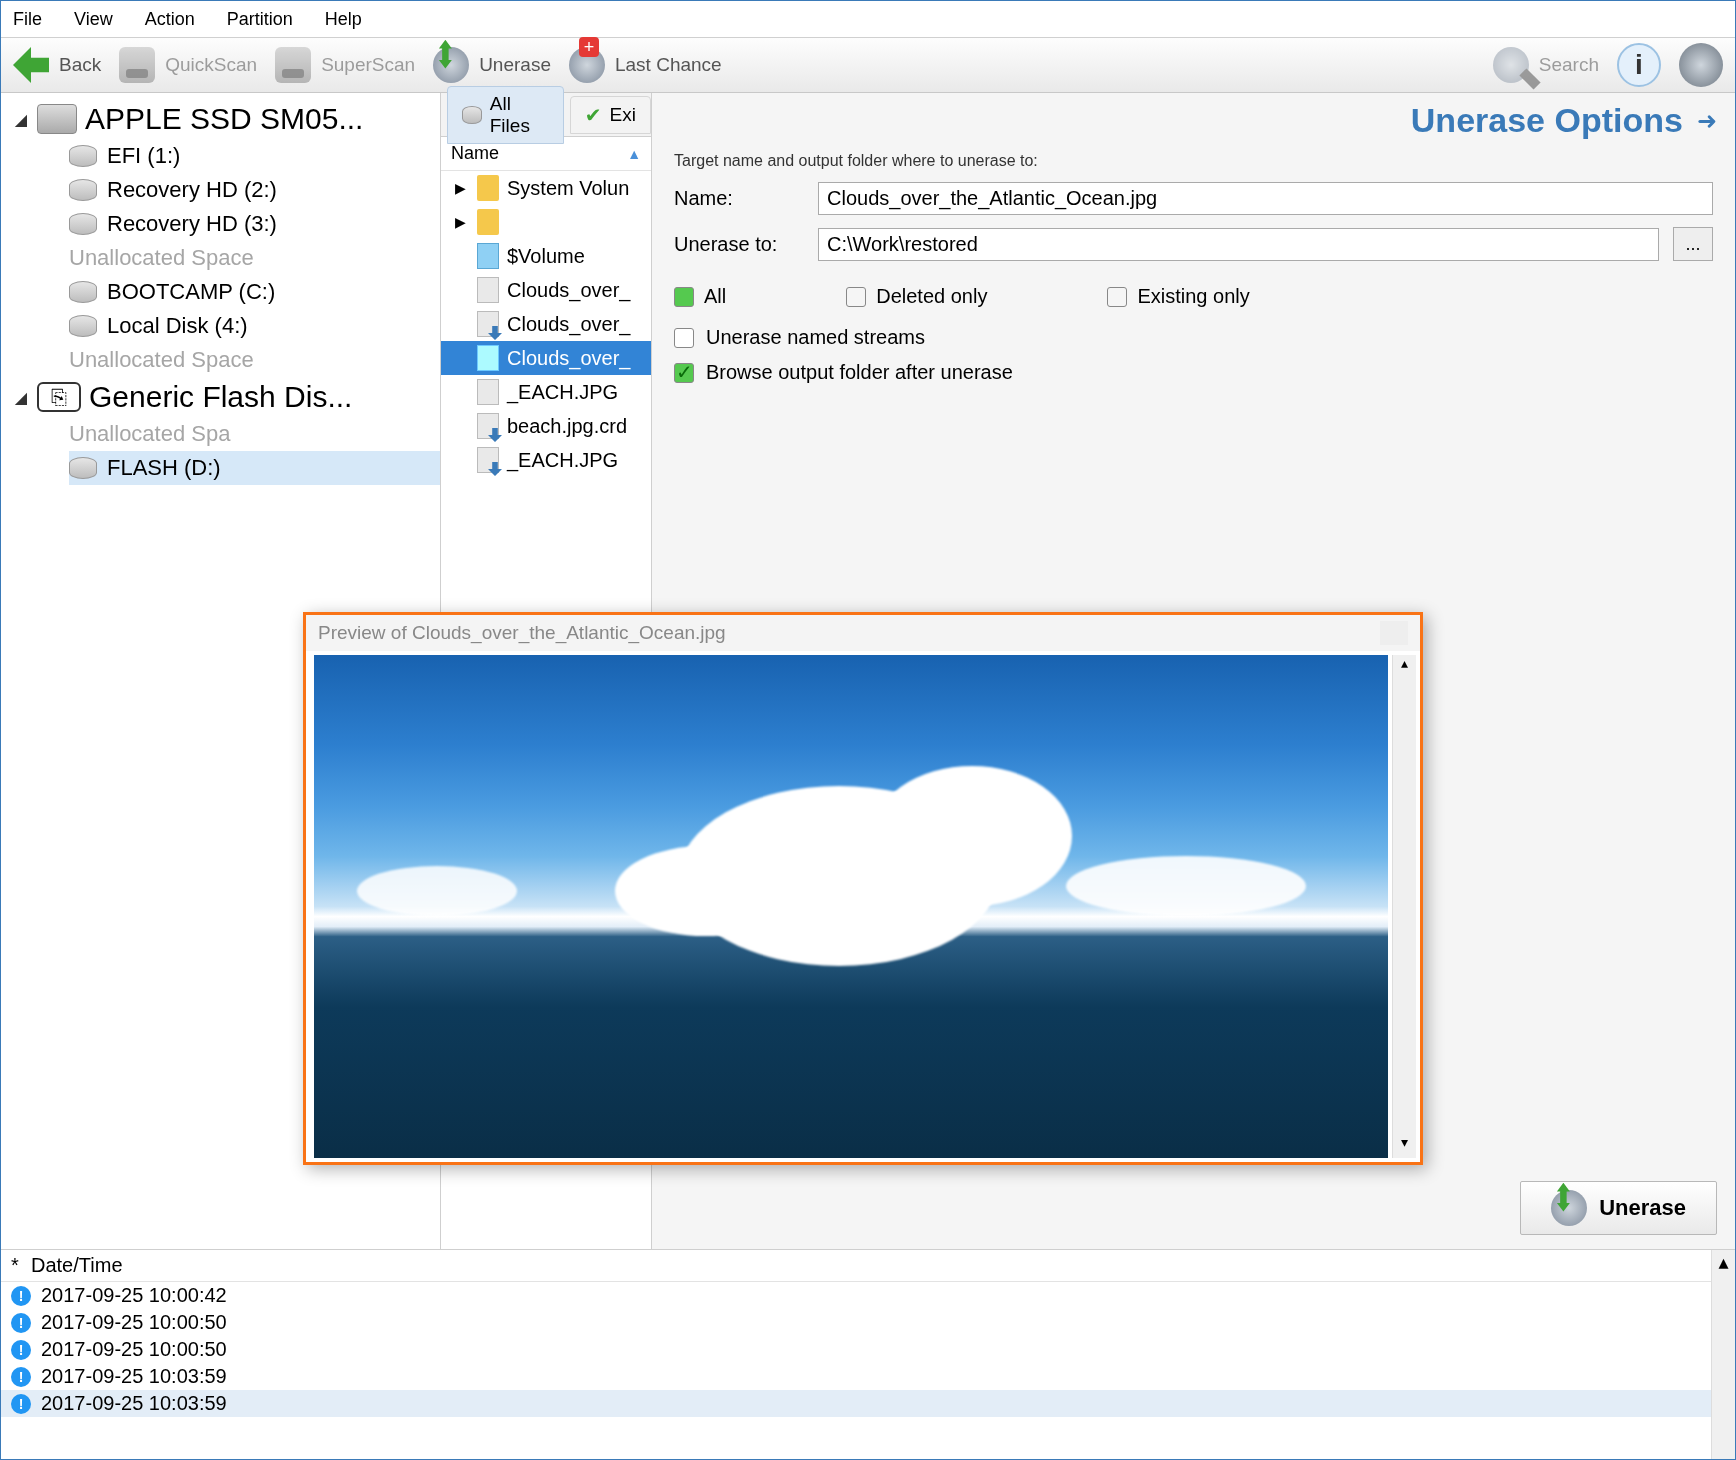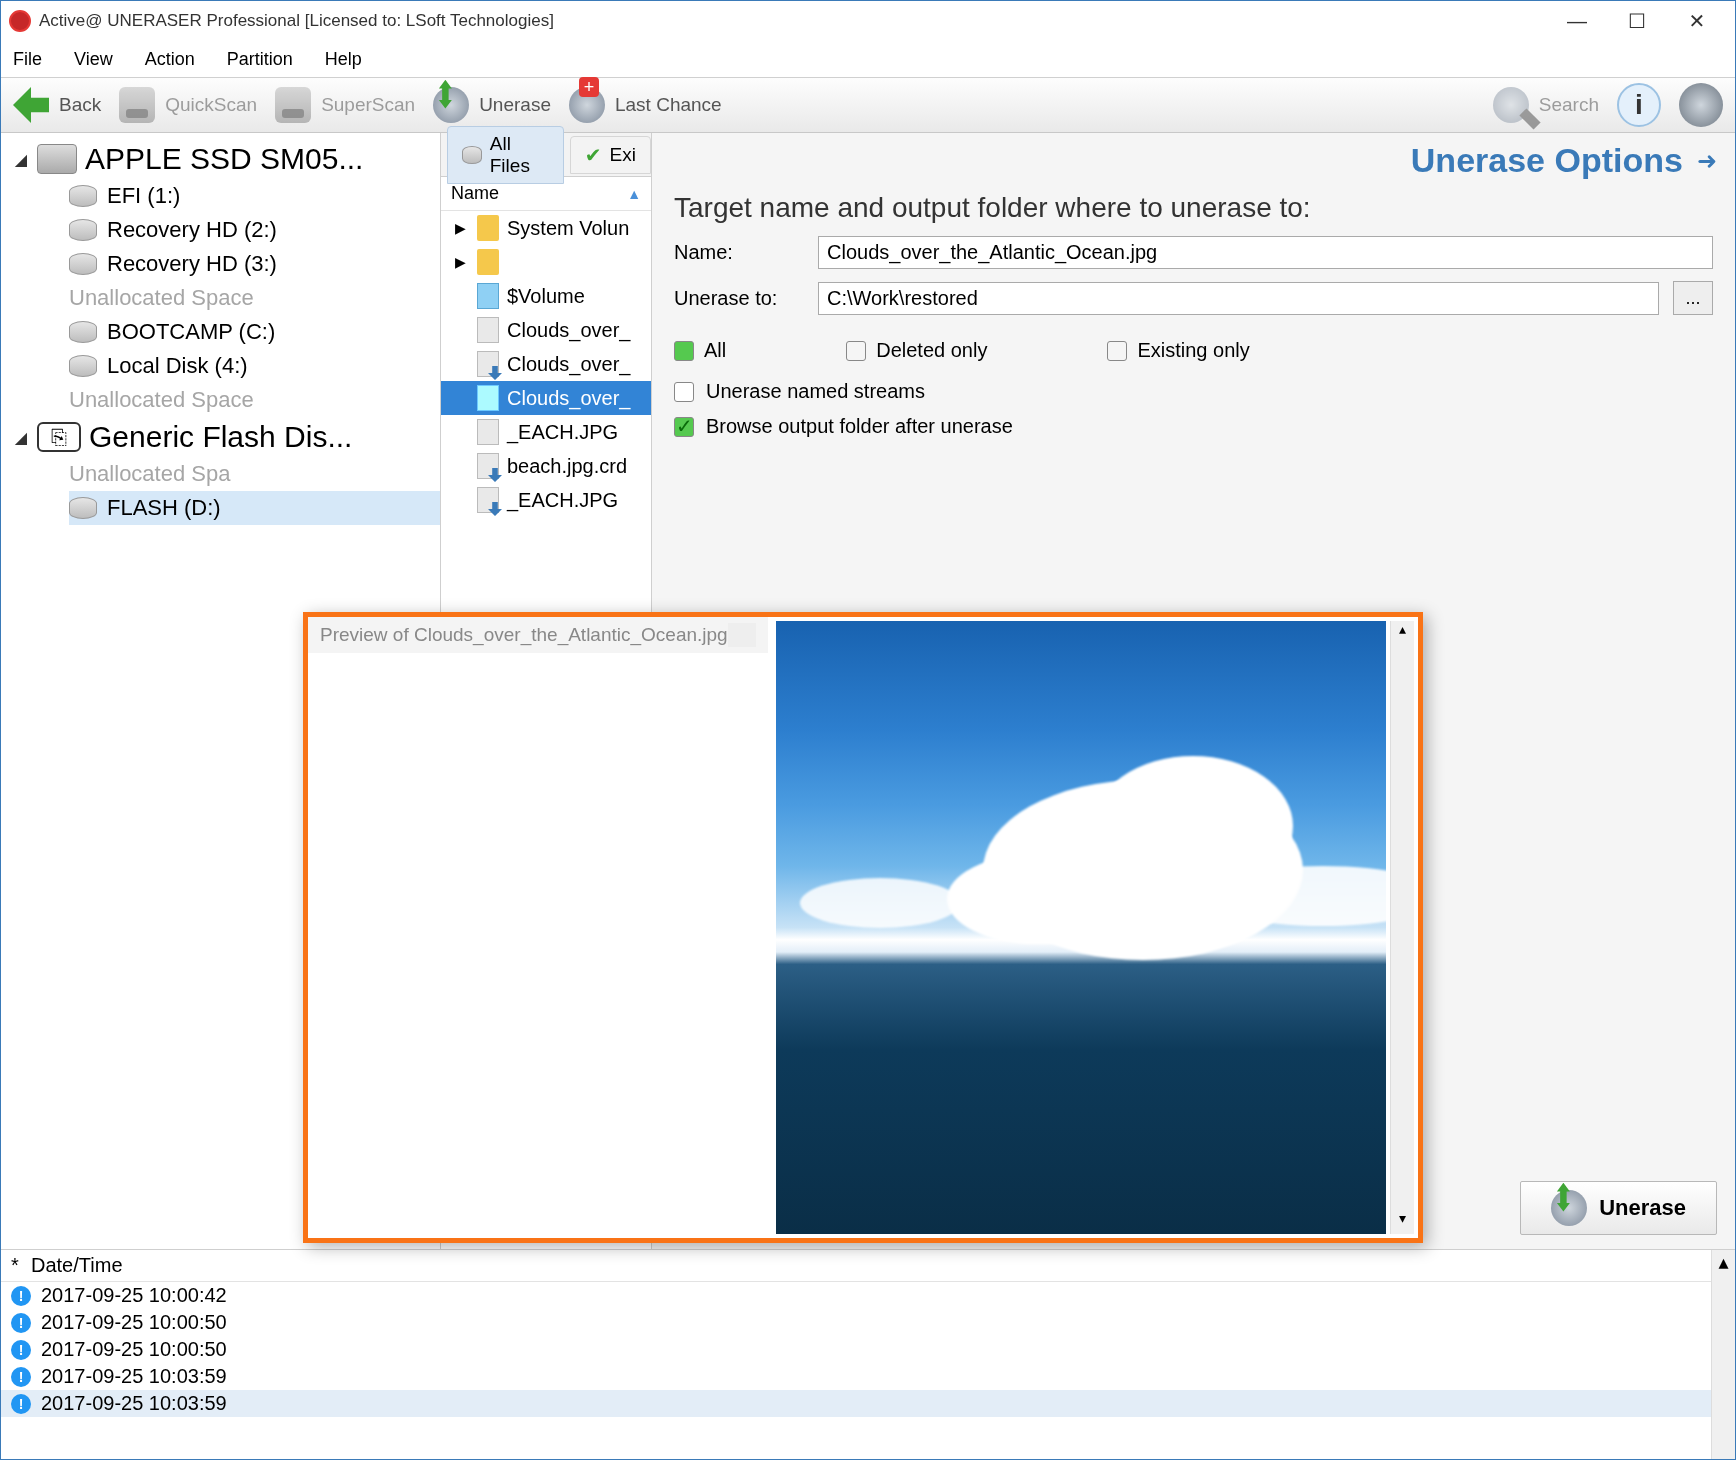--- a/index.html
+++ b/index.html
@@ -56,21 +56,21 @@
 .ficon { width: 22px; height: 26px; display: inline-block; }
 .ficon.folder { background: #f5c84b; border-radius: 2px; }
 .ficon.file { background: #e9e9e9; border: 1px solid #bbb; }
 .ficon.blue { background: #8fd0f4; border: 1px solid #5aa7d4; }
 .ficon.dl { background: #e9e9e9; border: 1px solid #bbb; position: relative; }
 .ficon.dl::after { content: ""; position: absolute; right: -4px; bottom: -4px; width: 14px; height: 14px; background: #3a7ab8; clip-path: polygon(30% 0,70% 0,70% 50%,100% 50%,50% 100%,0 50%,30% 50%); }
 .rightpane { flex: 1; background: #f5f5f5; border-left: 1px solid #cfcfcf; display: flex; flex-direction: column; padding: 0; }
 .rp-title { display: flex; align-items: center; padding: 8px 18px 2px; }
 .rp-title h2 { margin-left: auto; color: #3a7ab8; font-weight: 700; font-size: 34px; }
 .rp-arrow { margin-left: 14px; color: #3a7ab8; font-size: 24px; cursor: pointer; }
-.rp-sub { padding: 10px 22px 6px; font-size: 28px; color: #333; }
+.rp-sub { padding: 10px 22px 6px; font-size: 16px; color: #333; }
 .form-row { display: flex; align-items: center; padding: 6px 22px; gap: 14px; }
 .form-row label { width: 130px; font-size: 20px; }
 .form-row input[type=text] { flex: 1; font-size: 20px; padding: 4px 8px; border: 1px solid #aaa; background: #fff; }
 .browse-btn { width: 40px; height: 34px; border: 1px solid #aaa; background: #eee; font-size: 18px; cursor: pointer; }
 .radios { display: flex; gap: 120px; padding: 18px 22px 8px; font-size: 20px; align-items: center; }
 .radio { display: flex; align-items: center; gap: 10px; cursor: pointer; }
 .rbox { width: 20px; height: 20px; border: 1px solid #888; border-radius: 3px; display: inline-block; }
 .rbox.green { background: #55c94f; }
 .checks { padding: 4px 22px; font-size: 20px; }
 .check { display: flex; align-items: center; gap: 12px; padding: 6px 0; cursor: pointer; }
@@ -80,45 +80,37 @@
 .rp-footer { margin-top: auto; padding: 14px 18px; }
 .unerase-btn { float: right; display: flex; align-items: center; gap: 12px; border: 1px solid #b8b8b8; background: linear-gradient(#fff,#e9e9e9); padding: 8px 30px; font-size: 22px; font-weight: 700; cursor: pointer; border-radius: 2px; }
 .logpanel { height: 210px; border-top: 1px solid #cfcfcf; display: flex; flex-direction: column; font-size: 20px; }
 .log-head { display: flex; padding: 4px 10px; border-bottom: 1px solid #e3e3e3; }
 .log-body { flex: 1; overflow: hidden; }
 .log-row { display: flex; align-items: center; gap: 10px; padding: 2px 10px; }
 .log-row.sel { background: #e3edf7; }
 .info-dot { width: 20px; height: 20px; border-radius: 50%; background: #2196f3; color: #fff; font-size: 14px; text-align: center; line-height: 20px; font-weight: bold; }
 .statusbar { height: 34px; border-top: 1px solid #cfcfcf; display: flex; align-items: center; font-size: 19px; padding: 0 10px; gap: 40px; }
 .statusbar .c1 { width: 420px; }
-.preview-win { position: absolute; left: 303px; top: 612px; width: 1120px; height: 631px; background: #fff; border: 5px solid #f97316; box-shadow: 4px 4px 16px rgba(0,0,0,.3); display: flex; flex-direction: row; }
+.preview-win { position: absolute; left: 303px; top: 612px; width: 1120px; height: 553px; background: #fff; border: 3px solid #f97316; box-shadow: 4px 4px 16px rgba(0,0,0,.3); display: flex; flex-direction: column; }
 .preview-title { height: 36px; background: #f4f4f4; display: flex; align-items: center; padding: 0 12px; font-size: 19px; color: #888; }
 .preview-title .pclose { margin-left: auto; width: 28px; height: 24px; background: #eee; cursor: pointer; }
 .preview-body { flex: 1; display: flex; padding: 4px 4px 4px 8px; gap: 4px; }
 .preview-img { flex: 1; background:
   linear-gradient(to bottom, #1862b0 0%, #2d7fcf 18%, #4a9be0 30%, #6fb6ea 40%, #c7e2f6 50%, #ffffff 52%, #e3eef8 54%, #2c5f86 56%, #0d3a5a 70%, #0a2e47 100%);
   position: relative; overflow: hidden; }
 .cloud { position: absolute; background: #fff; border-radius: 50%; filter: blur(1px); }
 .preview-scroll { width: 24px; background: #f0f0f0; border-left: 1px solid #ddd; position: relative; }
 .preview-scroll .up, .preview-scroll .dn { position: absolute; left: 0; width: 100%; height: 24px; text-align: center; font-size: 14px; }
 .preview-scroll .up { top: 0; } .preview-scroll .dn { bottom: 0; }
 .vscroll { width: 24px; background: #f0f0f0; border-left: 1px solid #ddd; }
 </style>
 </head>
 <body>
 
 <div class="window">
-  <div class="titlebar">
-    <span class="app-icon"></span>
-    <span>Active@ UNERASER Professional [Licensed to: LSoft Technologies]</span>
-    <span class="spacer"></span>
-    <span class="winbtn">—</span>
-    <span class="winbtn">☐</span>
-    <span class="winbtn">✕</span>
-  </div>
 
   <div class="menubar">
     <span class="menuitem">File</span>
     <span class="menuitem">View</span>
     <span class="menuitem">Action</span>
     <span class="menuitem">Partition</span>
     <span class="menuitem">Help</span>
   </div>
 
   <div class="toolbar">

